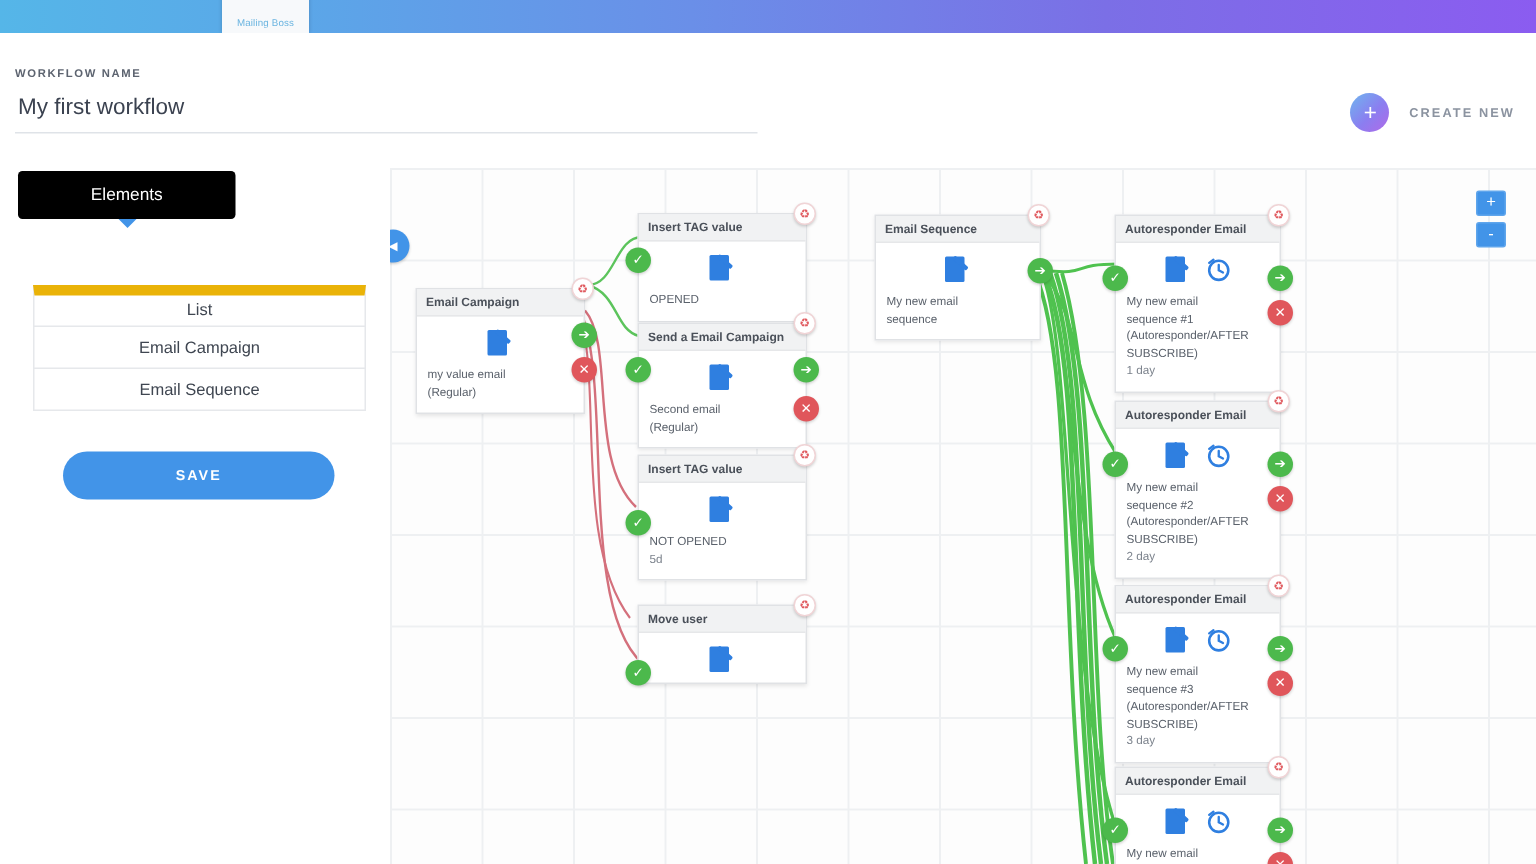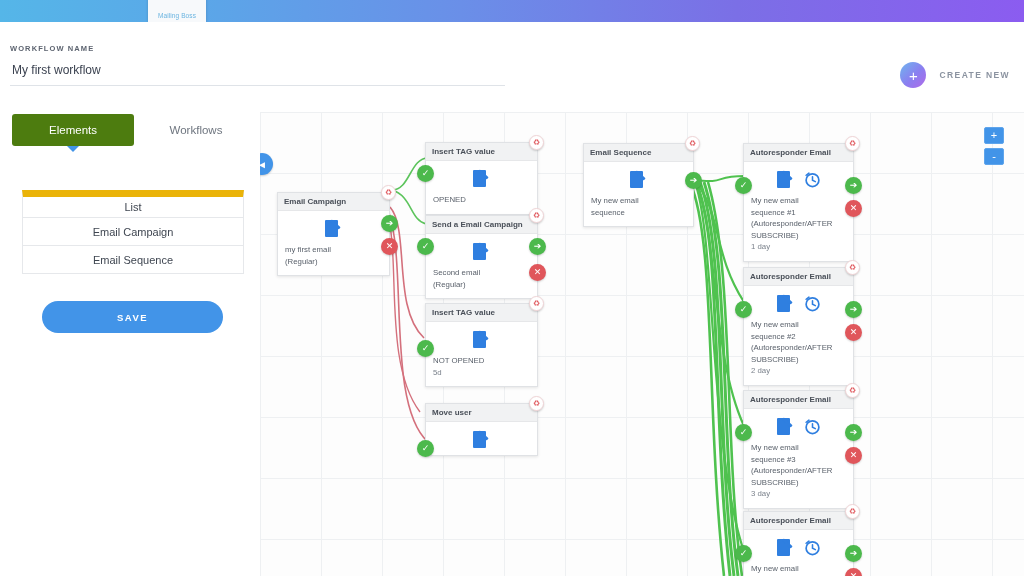--- a/index.html
+++ b/index.html
@@ -30,21 +30,21 @@
   }
 
   
   .header { position:absolute; left:0; top:22px; width:1024px; height:84px; background:#fff; }
   .wf-label {
     position:absolute; left:10px; top:22px;
     font-size:7.5px; font-weight:bold; letter-spacing:1.1px; color:#5d6470;
   }
   .wf-name {
     position:absolute; left:10px; top:40px; width:495px;
-    font-size:12px; color:#3b4250; padding-bottom:8px;
+    font-size:15px; color:#3b4250; padding-bottom:8px;
     border:0; border-bottom:1px solid #dfe3e8; background:transparent;
     outline:none; font-family:"Liberation Sans", sans-serif;
   }
   .create-new { position:absolute; right:14px; top:40px; display:flex; align-items:center; gap:13px; cursor:pointer; }
   .create-circle {
     width:26px; height:26px; border-radius:50%;
     background:linear-gradient(135deg,#6fb6ee 0%,#8b7ef0 55%,#b06ae8 100%);
     display:flex; align-items:center; justify-content:center;
     color:#fff; font-size:15px; line-height:1; font-weight:300;
   }
@@ -52,21 +52,21 @@
 
   
   .left-panel { position:absolute; left:0; top:106px; width:260px; height:470px; background:#fff; }
   .tabs { position:absolute; left:0; top:8px; width:260px; height:40px; }
   .tab {
     position:absolute; top:0; height:32px;
     display:flex; align-items:center; justify-content:center;
     font-size:11.5px; cursor:pointer;
   }
   .tab-active {
-    left:12px; width:122px; background:#4d7c0f; color:#fff; border-radius:3px;
+    left:12px; width:145px; background:#000000; color:#fff; border-radius:3px;
   }
   .tab-active:after {
     content:""; position:absolute; left:50%; bottom:-6px; margin-left:-6px;
     border-left:6px solid transparent; border-right:6px solid transparent;
     border-top:6px solid #4294e8;
   }
   .tab-inactive { left:146px; width:100px; color:#6e757f; }
 
   .elem-list { position:absolute; left:22px; top:84px; width:222px; }
   .elem-item {
@@ -161,23 +161,20 @@
     <div class="create-new">
       <div class="create-circle">+</div>
       <div class="create-label">CREATE NEW</div>
     </div>
   </div>
 
   <div class="left-panel">
     <div class="tabs">
       <div class="tab tab-active">
         <span>Elements</span>
-      </div>
-      <div class="tab tab-inactive">
-        <span>Workflows</span>
       </div>
     </div>
 
     <div class="elem-list">
       <div class="elem-item">
         <span>List</span>
       </div>
       <div class="elem-item">
         <span>Email Campaign</span>
       </div>
@@ -226,21 +223,21 @@
 
     <div class="node" style="left:17px; top:80px; width:113px;">
       <div class="node-head">Email Campaign</div>
       <div class="node-icons">
         <span class="ic-compose">
             <i class="pg"></i>
             <i class="pen"></i>
           </span>
       </div>
       <div class="node-body">
-        <div>my first email</div>
+        <div>my value email</div>
         <div>(Regular)</div>
       </div>
       <div class="badge b-trash">♻</div>
 
       <div class="badge b-arrow" style="top:22px;">➔</div>
       <div class="badge b-x" style="top:45px;">✕</div>
     </div>
 
     <div class="node" style="left:165px; top:30px; width:113px;">
       <div class="node-head">Insert TAG value</div>

